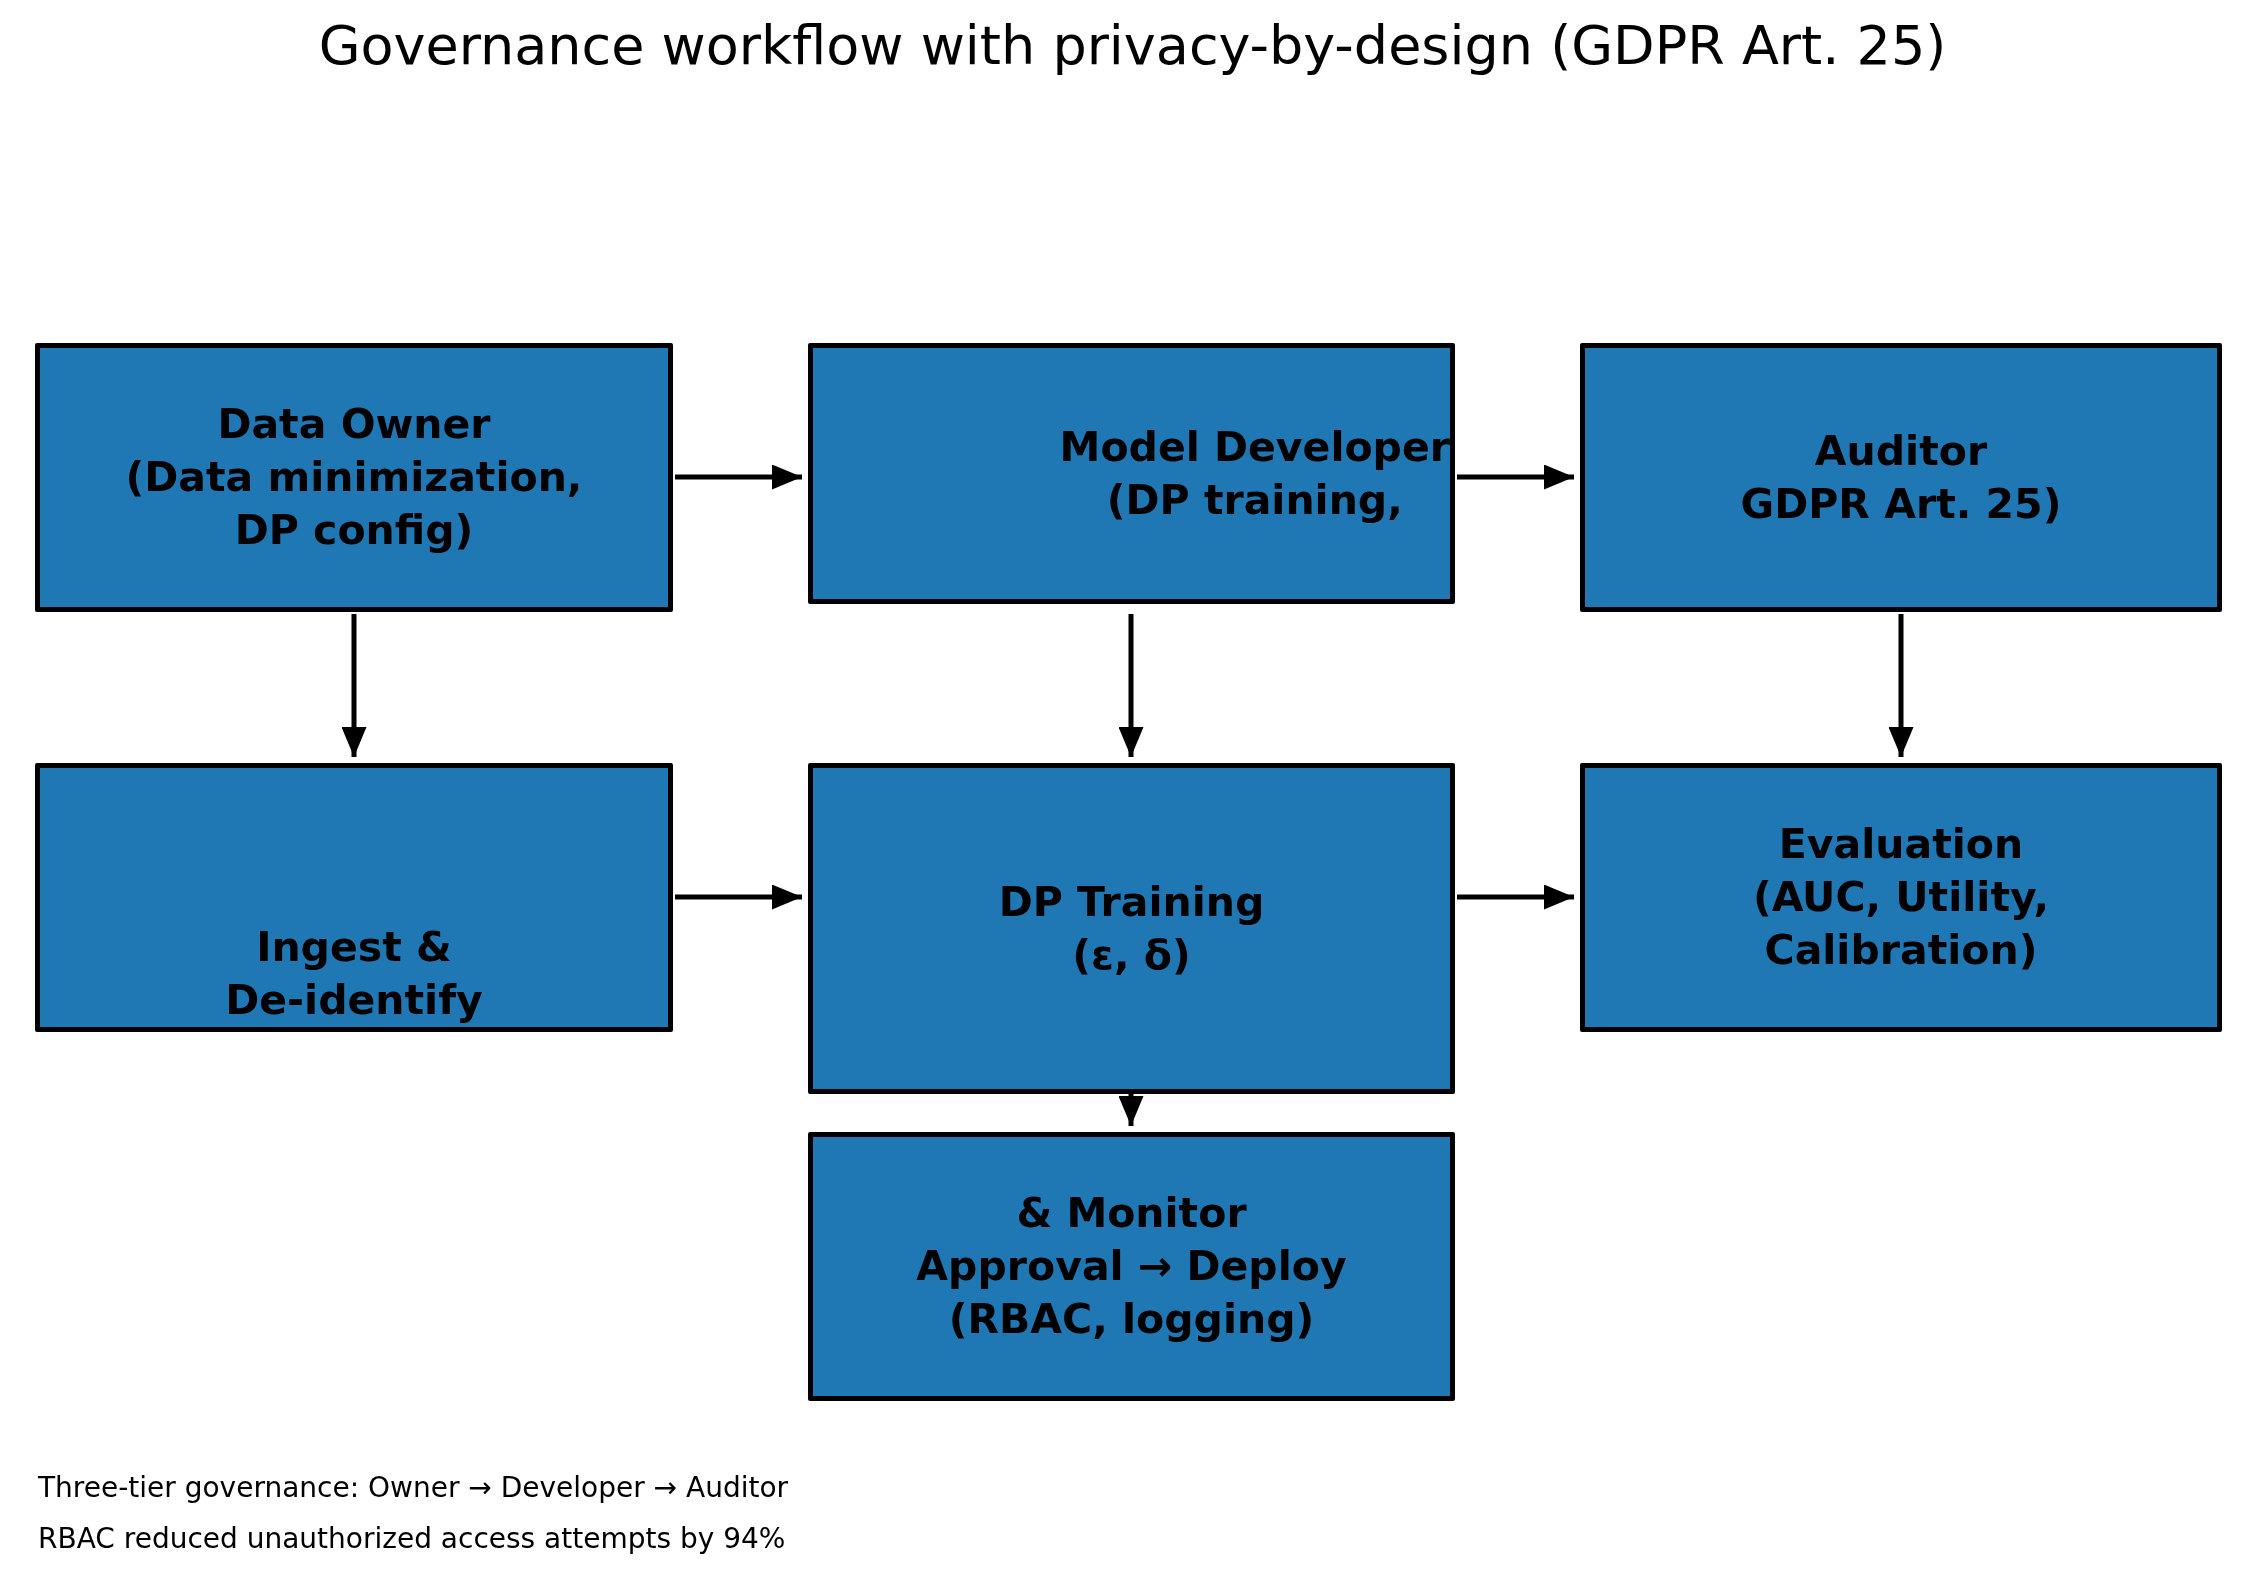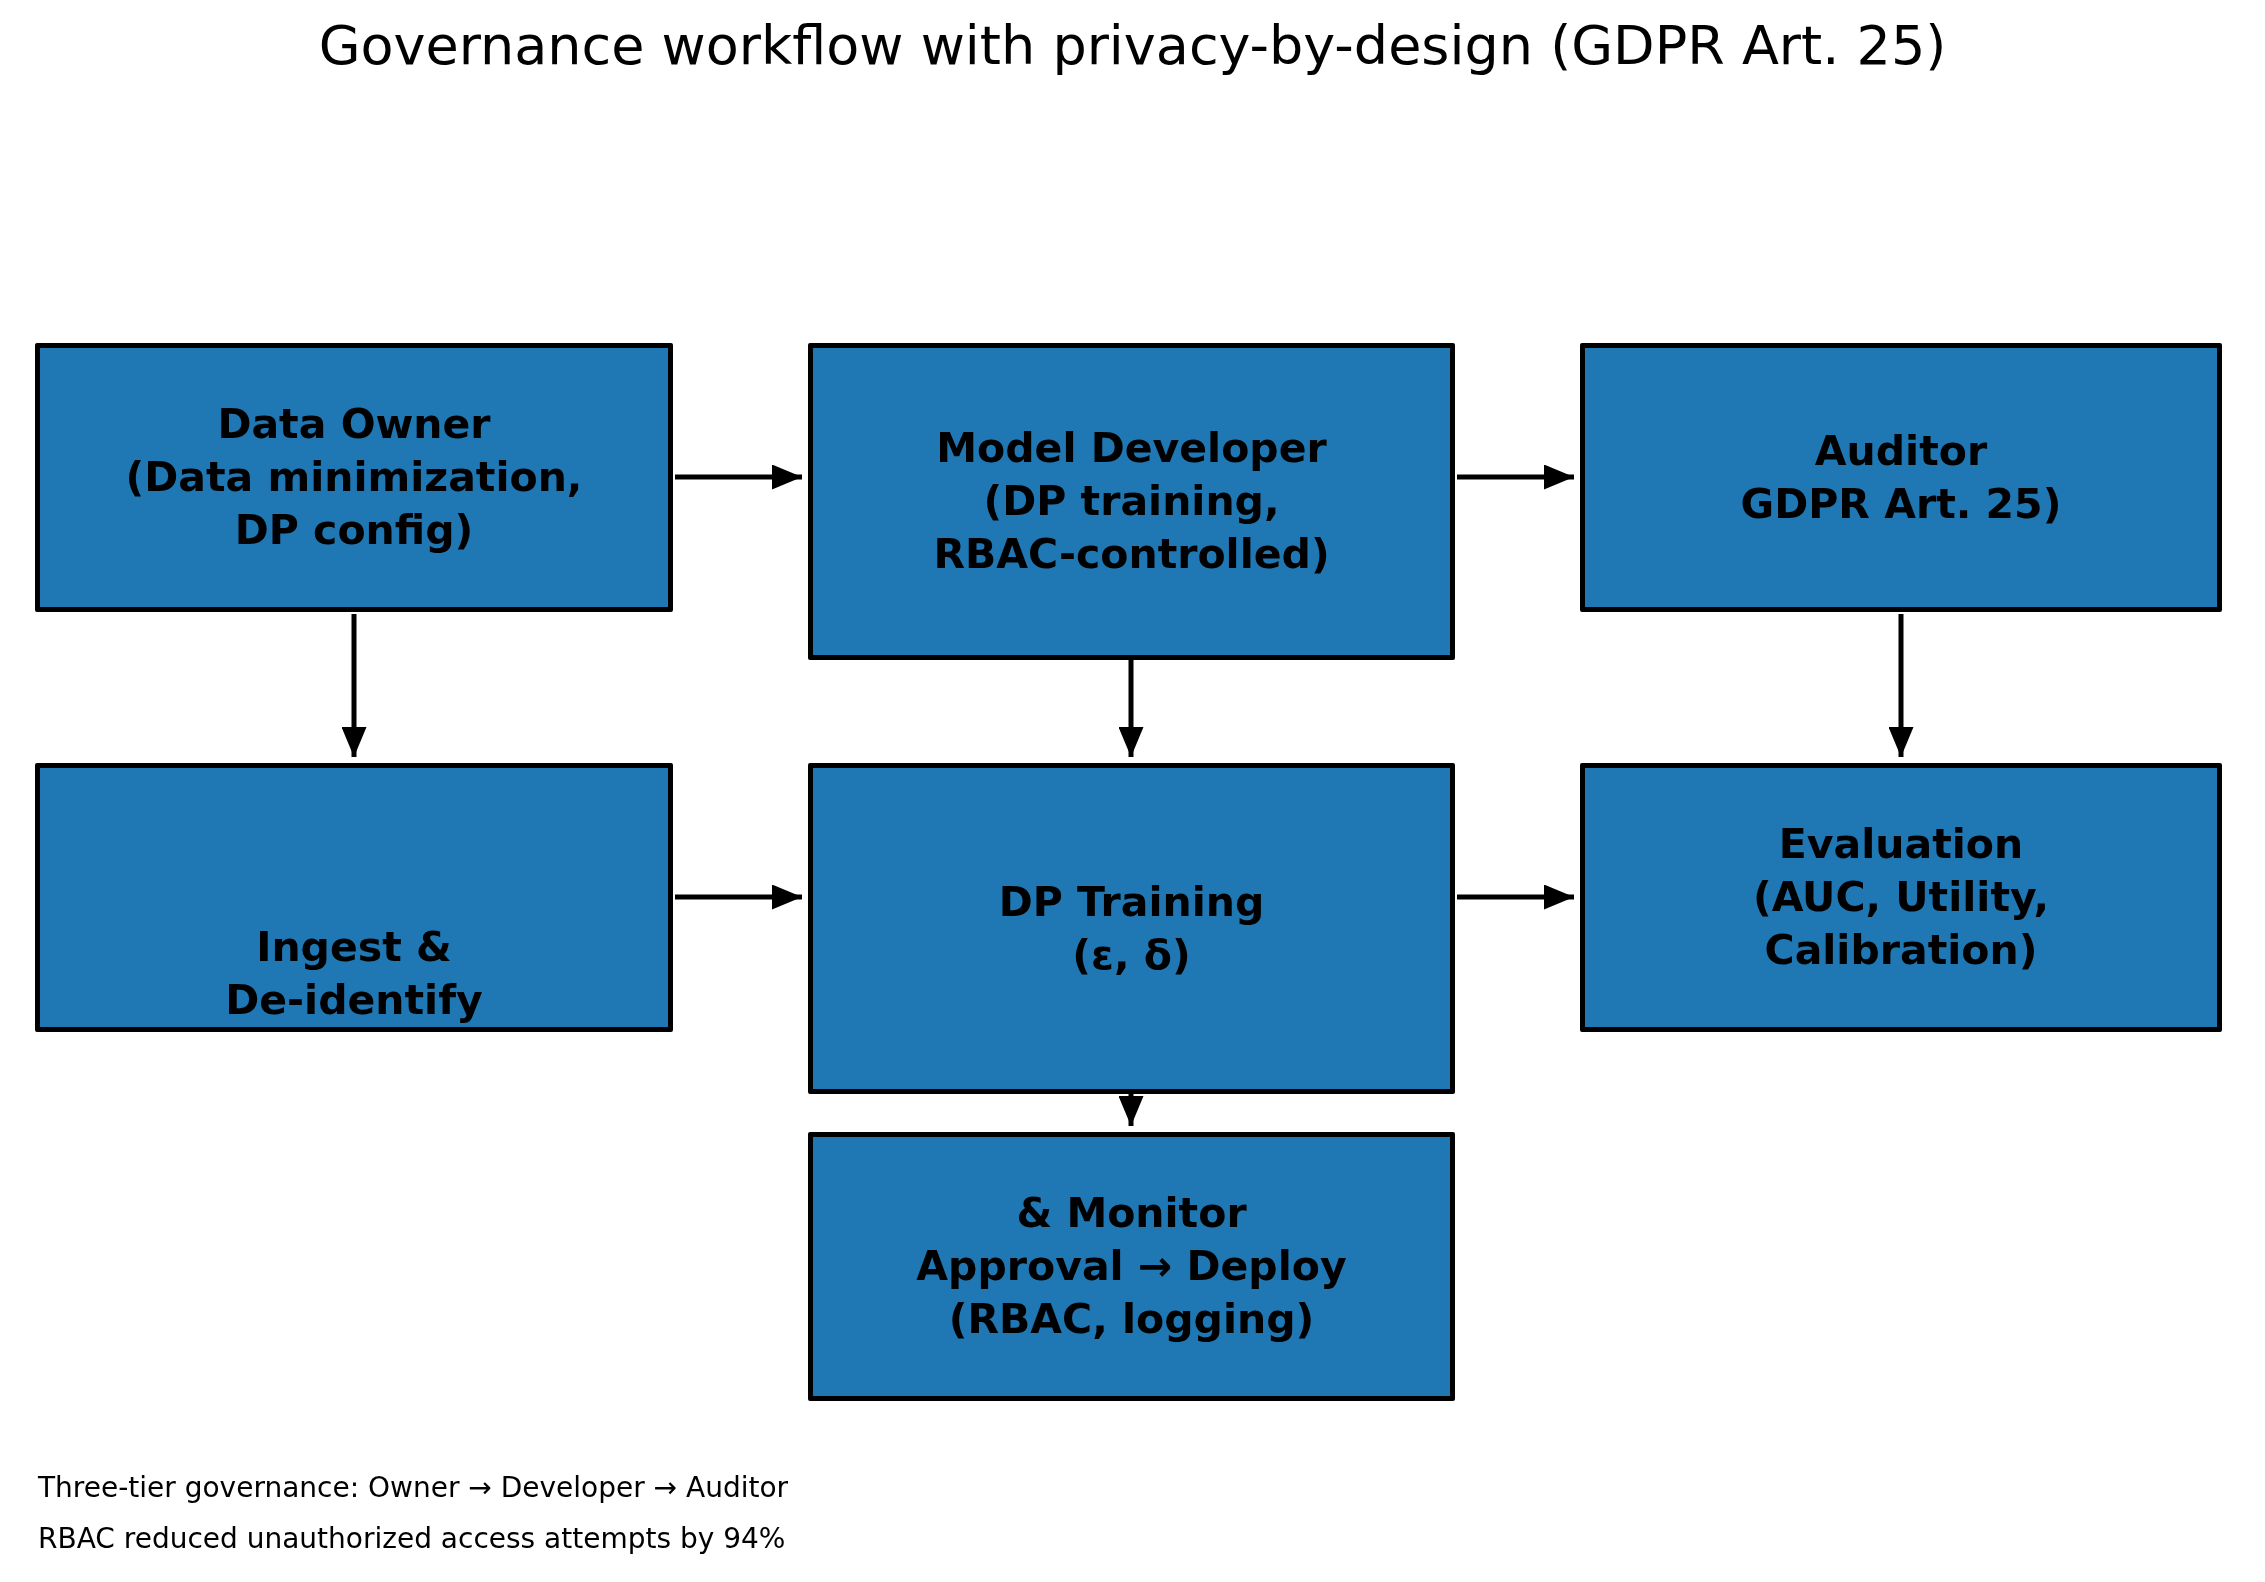--- a/index.html
+++ b/index.html
@@ -28,21 +28,21 @@
     border: 5px solid var(--node-border, #000000);
     border-radius: 2px;
     display: flex;
     align-items: center;
     justify-content: center;
     text-align: center;
     font-weight: bold;
   }
   .node-label { font-size: 41px; line-height: 53px; }
   #node-data-owner      { left: 35px;   top: 343px;  width: 638px; height: 269px; }
-  #node-model-developer { left: 808px;  top: 343px;  width: 647px; height: 317px; }
+  #node-model-developer { left: 808px;  top: 343px;  width: 647px; height: 261px; justify-content: flex-end; }
   #node-auditor         { left: 1580px; top: 343px;  width: 642px; height: 269px; }
   #node-ingest          { left: 35px;   top: 763px;  width: 638px; height: 269px; align-items: flex-end; }
   #node-dp-training     { left: 808px;  top: 763px;  width: 647px; height: 331px; }
   #node-evaluation      { left: 1580px; top: 763px;  width: 642px; height: 269px; }
   #node-approval        { left: 808px;  top: 1132px; width: 647px; height: 269px; }
   .edges {
     position: absolute;
     left: 0; top: 0;
     width: 100%; height: 100%;
     pointer-events: none;
@@ -86,21 +86,20 @@
       <div>Data Owner</div>
       <div>(Data minimization,</div>
       <div>DP config)</div>
     </div>
   </div>
 
   <div class="node" id="node-model-developer">
     <div class="node-label">
       <div>Model Developer</div>
       <div>(DP training,</div>
-      <div>RBAC-controlled)</div>
     </div>
   </div>
 
   <div class="node" id="node-auditor">
     <div class="node-label">
       <div>Auditor</div>
       <div>GDPR Art. 25)</div>
     </div>
   </div>
 

